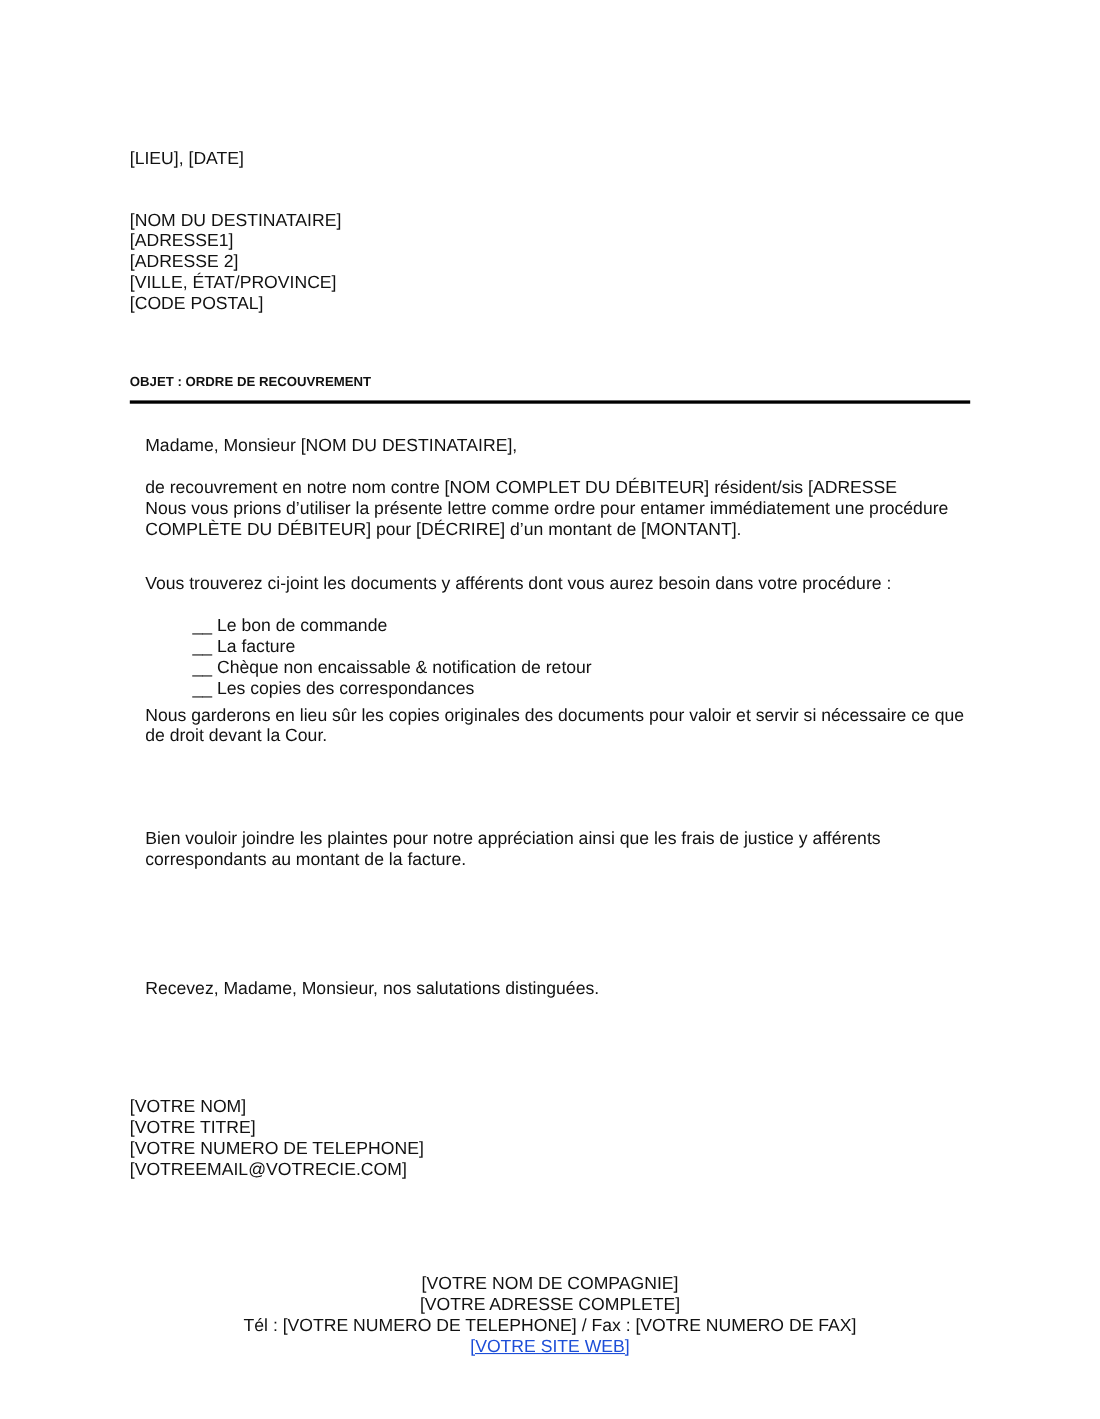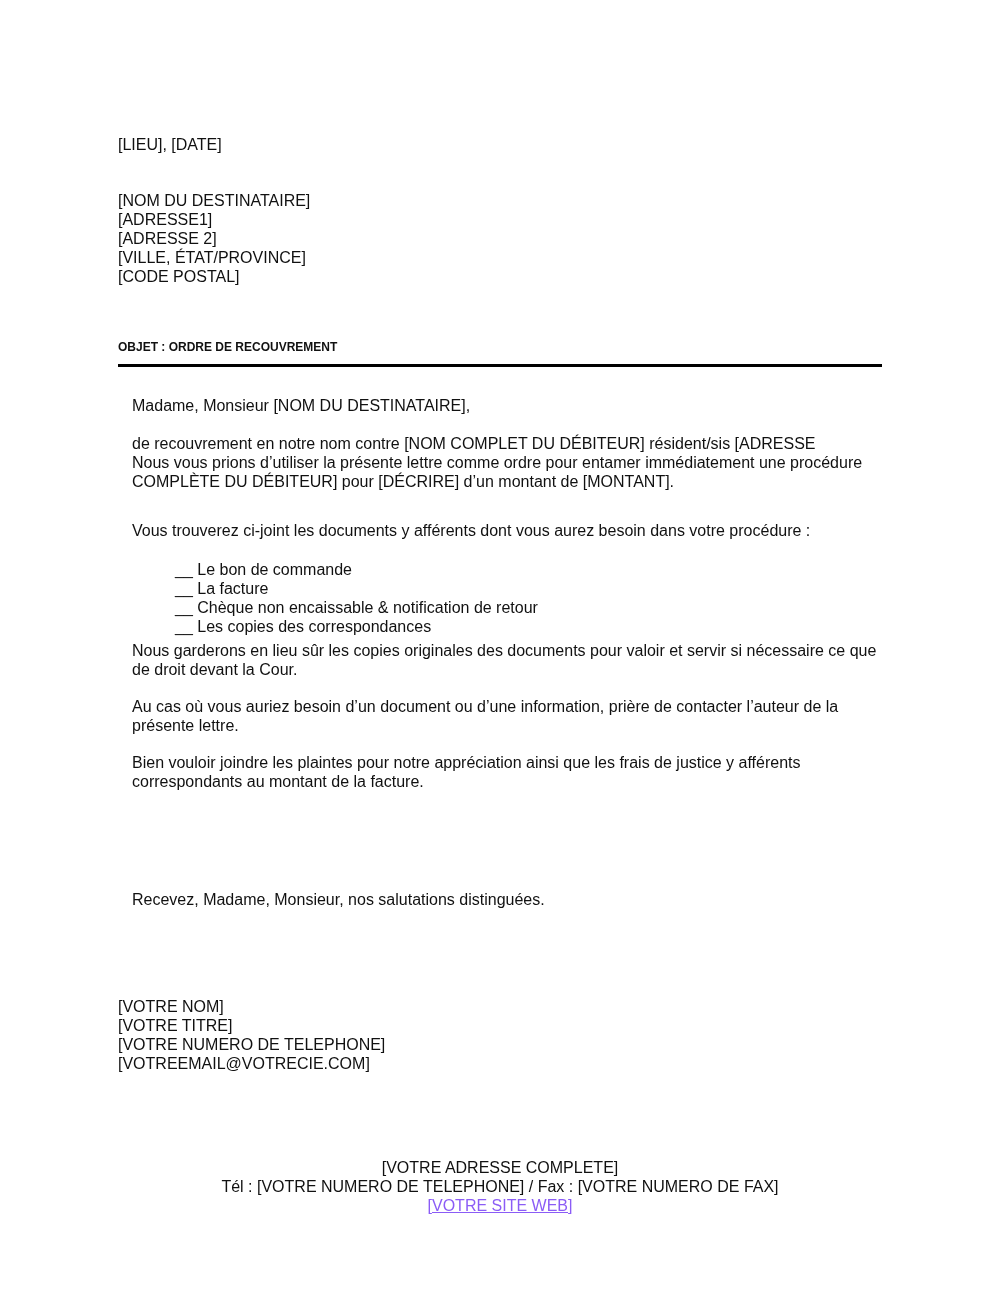--- a/index.html
+++ b/index.html
@@ -6,21 +6,21 @@
   body { width:1000px; height:1290px; position:relative; overflow:hidden;
          font-family:"Liberation Sans", sans-serif; color:#111; font-size:16px; }
   .page { position:absolute; left:0; top:0; width:964px; height:1290px; }
   .block { position:absolute; left:118px; line-height:19px; }
   .line { display:block; white-space:nowrap; }
   .subject { position:absolute; left:118px; top:340px; font-weight:bold; font-size:12px; }
   .rule { position:absolute; left:118px; top:364px; width:764px; height:3px; background:#000; }
   .para { position:absolute; left:132px; width:770px; line-height:19px; }
   .list { position:absolute; left:175px; top:520px; line-height:19px;margin-top:40px; }
   .footer { position:absolute; left:0; width:1000px; top:1158px; text-align:center; line-height:19px; }
-  .link { color:#8b5cf6; text-decoration:underline; }
+  .link { color:#1d4ed8; text-decoration:underline; }
 </style>
 </head>
 <body>
 
 <div class="page">
 
   <div class="block" style="top:135px;">
     <span class="line">[LIEU], [DATE]</span>
   </div>
 
@@ -54,41 +54,38 @@
     <span class="line">__ La facture</span>
     <span class="line">__ Chèque non encaissable &amp; notification de retour</span>
     <span class="line">__ Les copies des correspondances</span>
   </div>
 
   <div class="para" style="top:641px;">
     <span class="line">Nous garderons en lieu sûr les copies originales des documents pour valoir et servir si nécessaire ce que</span>
     <span class="line">de droit devant la Cour.</span>
   </div>
 
-  <div class="para" style="top:697px;">
-    <span class="line">Au cas où vous auriez besoin d’un document ou d’une information, prière de contacter l’auteur de la</span>
-    <span class="line">présente lettre.</span>
-  </div>
 
   <div class="para" style="top:753px;">
     <span class="line">Bien vouloir joindre les plaintes pour notre appréciation ainsi que les frais de justice y afférents</span>
     <span class="line">correspondants au montant de la facture.</span>
   </div>
 
 
   <div class="para" style="top:865px;margin-top:25px;">
     <span class="line">Recevez, Madame, Monsieur, nos salutations distinguées.</span>
   </div>
 
   <div class="block" style="top:959px;margin-top:38px;">
     <span class="line">[VOTRE NOM]</span>
     <span class="line">[VOTRE TITRE]</span>
     <span class="line">[VOTRE NUMERO DE TELEPHONE]</span>
     <span class="line">[VOTREEMAIL@VOTRECIE.COM]</span>
   </div>
 
   <div class="footer">
+    <span class="line">[VOTRE NOM DE COMPAGNIE]</span>
     <span class="line">[VOTRE ADRESSE COMPLETE]</span>
     <span class="line">Tél : [VOTRE NUMERO DE TELEPHONE] / Fax : [VOTRE NUMERO DE FAX]</span>
     <span class="line"><a class="link">[VOTRE SITE WEB]</a></span>
   </div>
 
 </div>
 
 </body></html>

